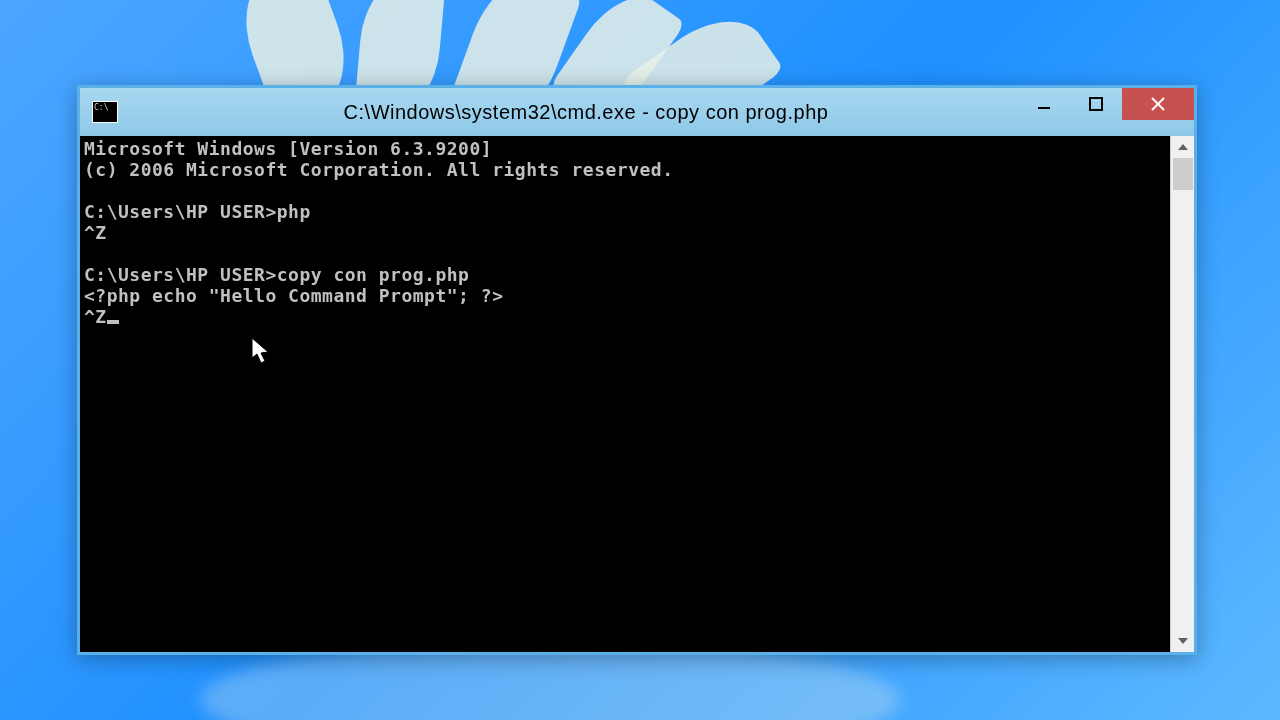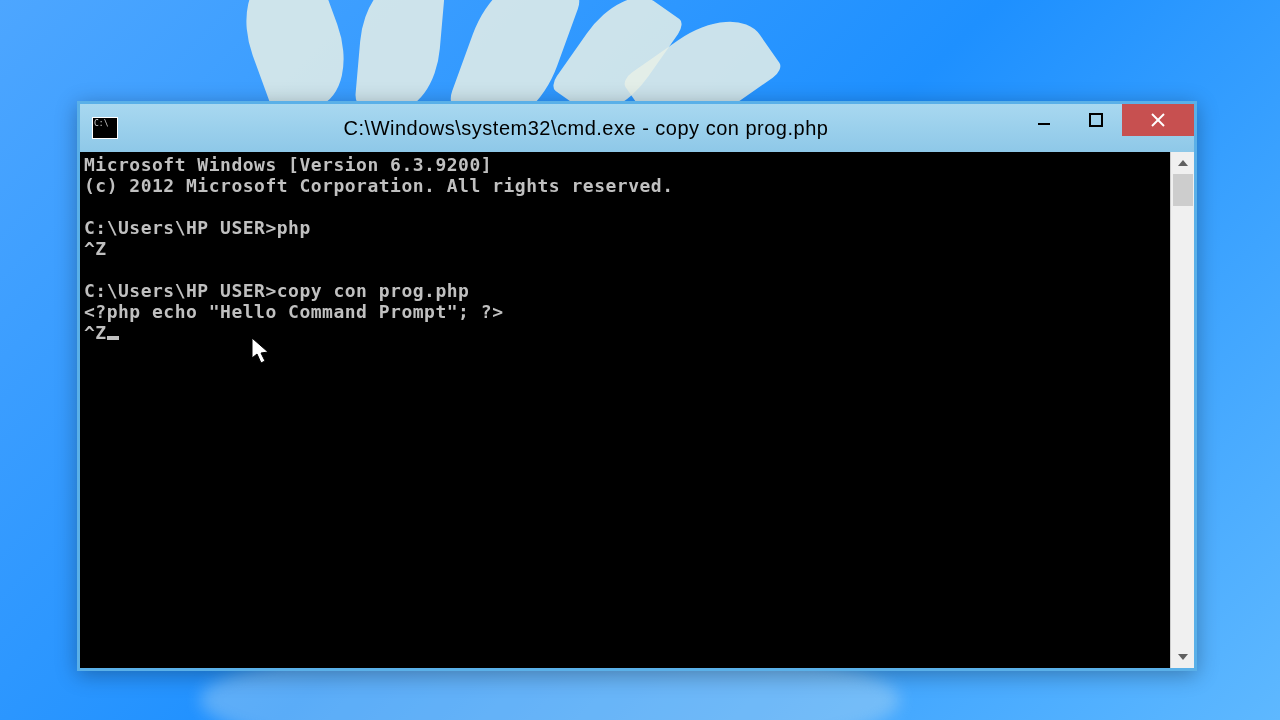--- a/index.html
+++ b/index.html
@@ -34,21 +34,20 @@
     }
     .window {
       position: absolute;
       top: 85px;
       left: 77px;
       width: 1120px;
       height: 570px;
       border: 3px solid #5ab0e8;
       background: #22c55e;
       box-shadow: 0 4px 20px rgba(0,0,0,0.3);
-      margin-top: 16px;
     }
     .titlebar {
       height: 48px;
       background: linear-gradient(to bottom, #a8d8f0, #8ec8e8);
       display: flex;
       align-items: center;
       position: relative;
     }
     .app-icon {
       width: 26px;
@@ -194,21 +193,21 @@
       <button class="ctrl-btn ctrl-close">
         <svg width="16" height="16" viewBox="0 0 16 16">
           <line x1="2" y1="2" x2="14" y2="14" stroke="#fff" stroke-width="2"></line>
           <line x1="14" y1="2" x2="2" y2="14" stroke="#fff" stroke-width="2"></line>
         </svg>
       </button>
     </div>
   </div>
   <div class="console-wrap">
     <div class="console"><span>Microsoft Windows [Version 6.3.9200]</span>
-<span>(c) 2012 Microsoft Corporation. All rights reserved.</span>
+<span>(c) 2006 Microsoft Corporation. All rights reserved.</span>
 <span></span>
 <span>C:\Users\HP USER&gt;php</span>
 <span>^Z</span>
 <span></span>
 <span>C:\Users\HP USER&gt;copy con prog.php</span>
 <span>&lt;?php echo "Hello Command Prompt"; ?&gt;</span>
 <span>^Z</span><span class="cursor-block"></span></div>
     <div class="scrollbar">
       <div class="scroll-arrow">
         <svg width="10" height="6" viewBox="0 0 10 6">

